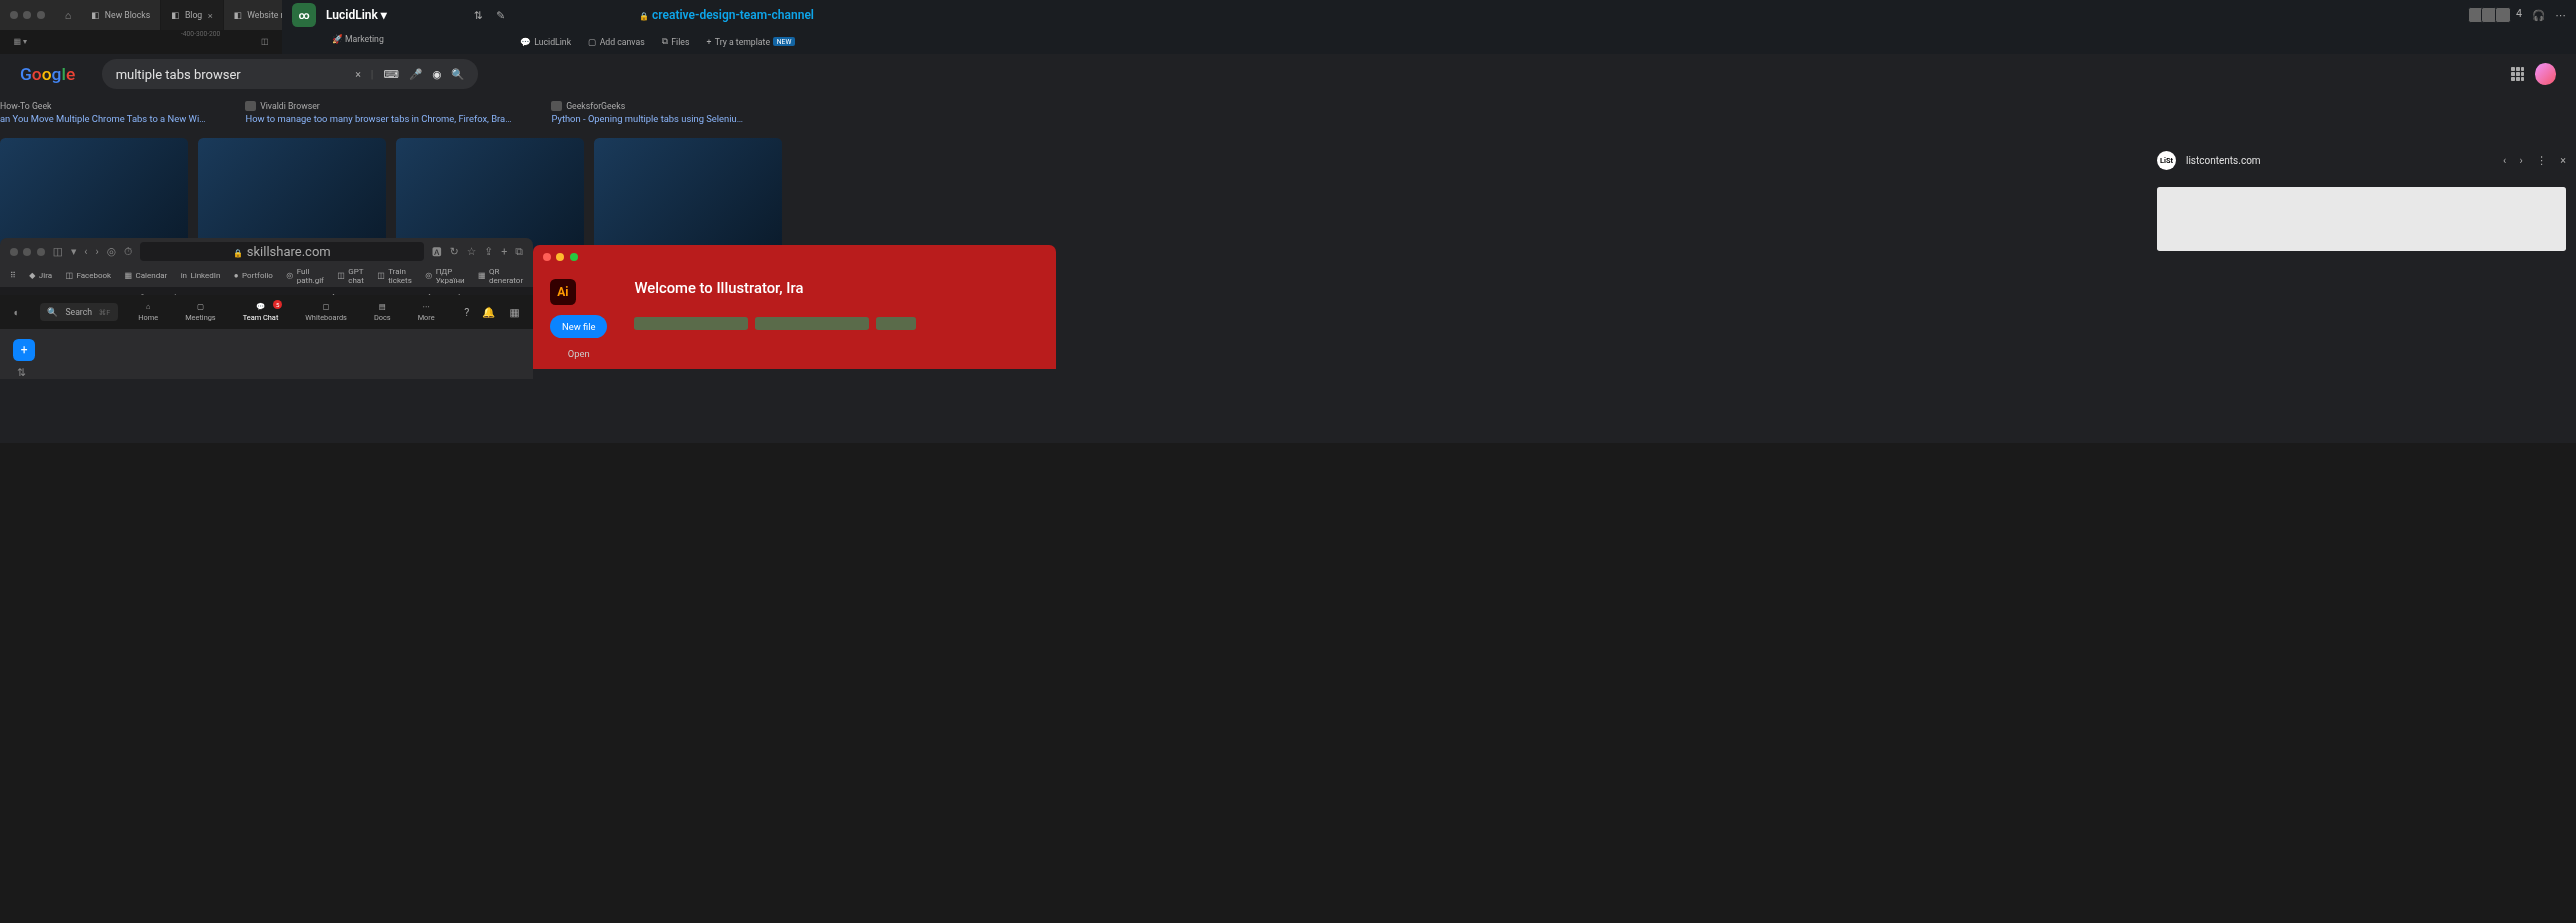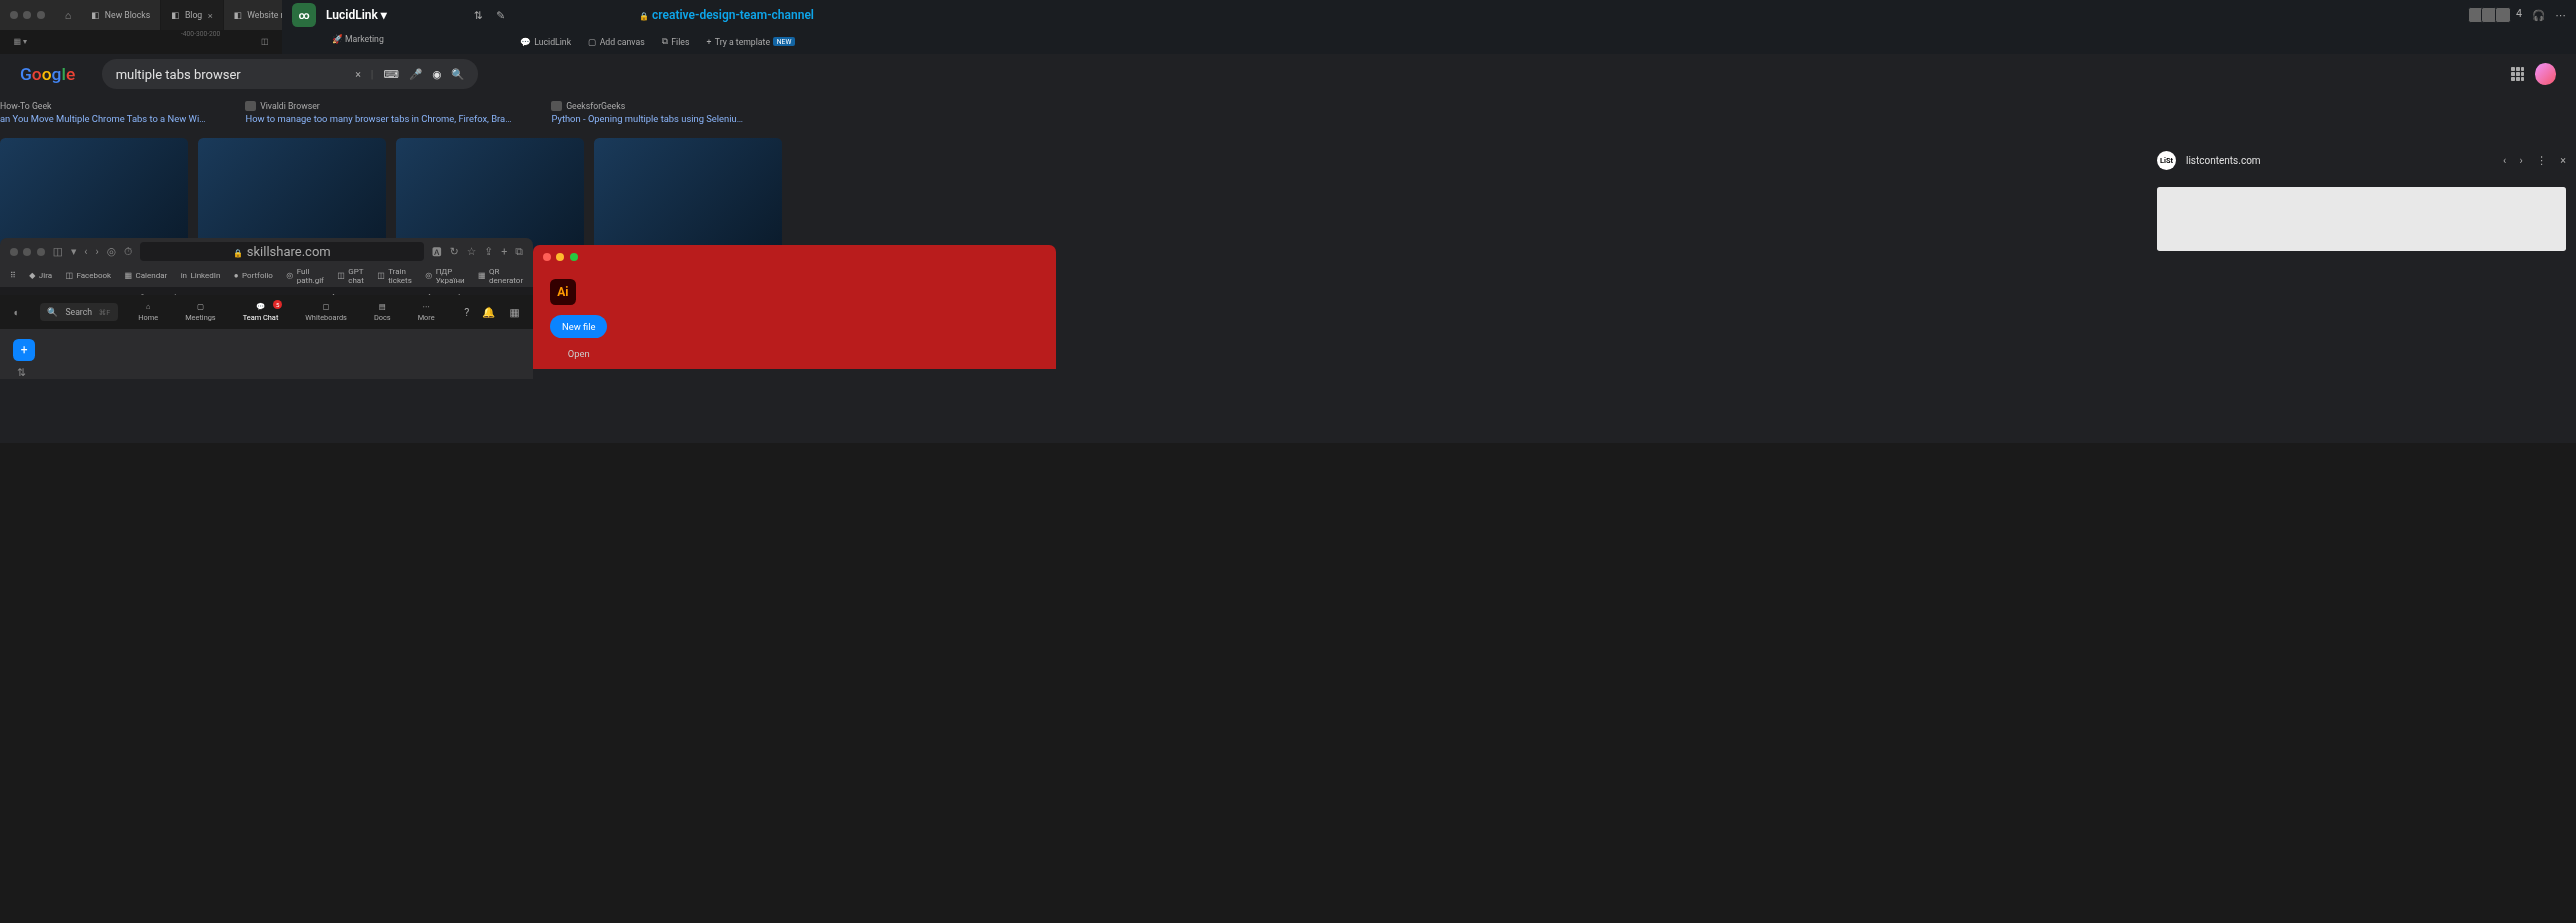--- a/index.html
+++ b/index.html
@@ -379,15 +379,23 @@
     <div class="traffic-light"></div>
     <div class="traffic-light"></div>
     <div class="traffic-light"></div>
   </div>
   <div class="ai-content">
     <div class="ai-sidebar">
       <div class="ai-logo">Ai</div>
       <button class="ai-new-file">New file</button>
       <div class="ai-open">Open</div>
     </div>
+    <div class="ai-main">
+      <div class="ai-welcome">Welcome to Illustrator, Ira</div>
+      <div class="ai-thumbs">
+        <div class="ai-thumb"></div>
+        <div class="ai-thumb"></div>
+        <div class="ai-thumb" style="width:40px"></div>
+      </div>
+    </div>
   </div>
 </div>
 
 
 </body></html>

